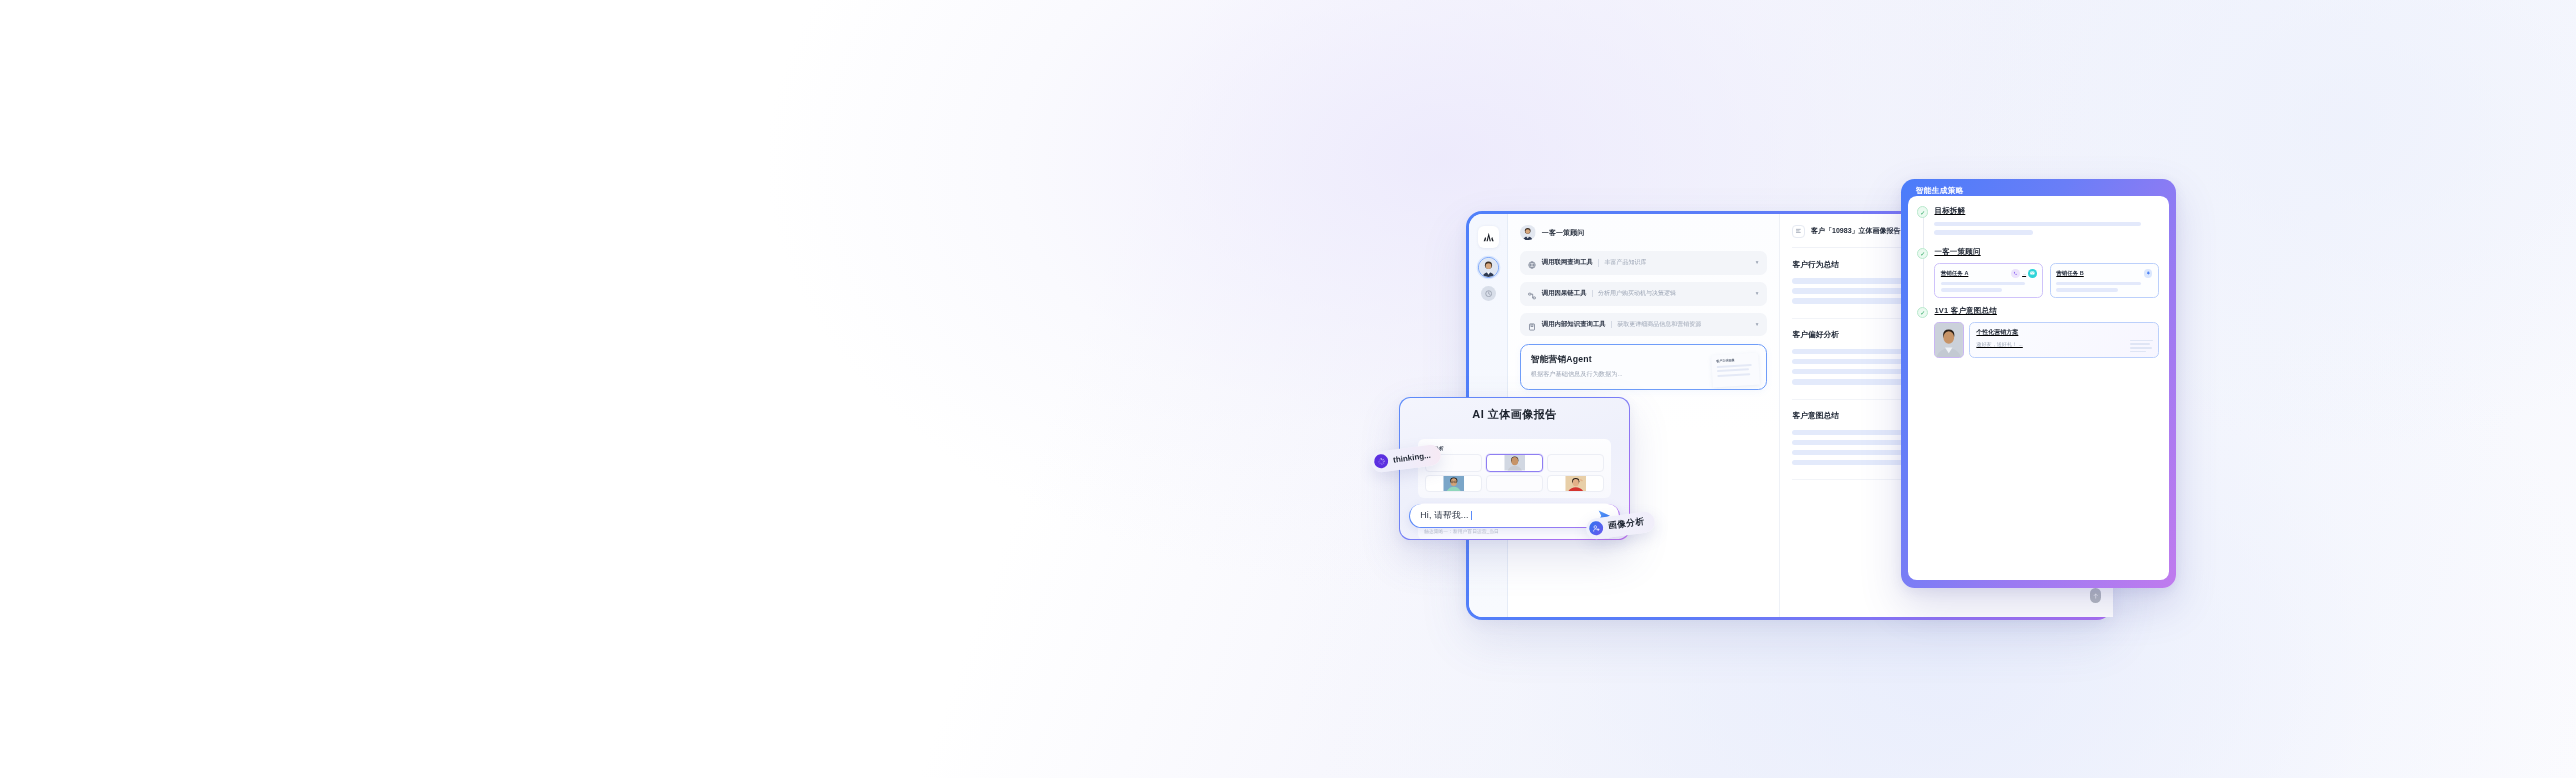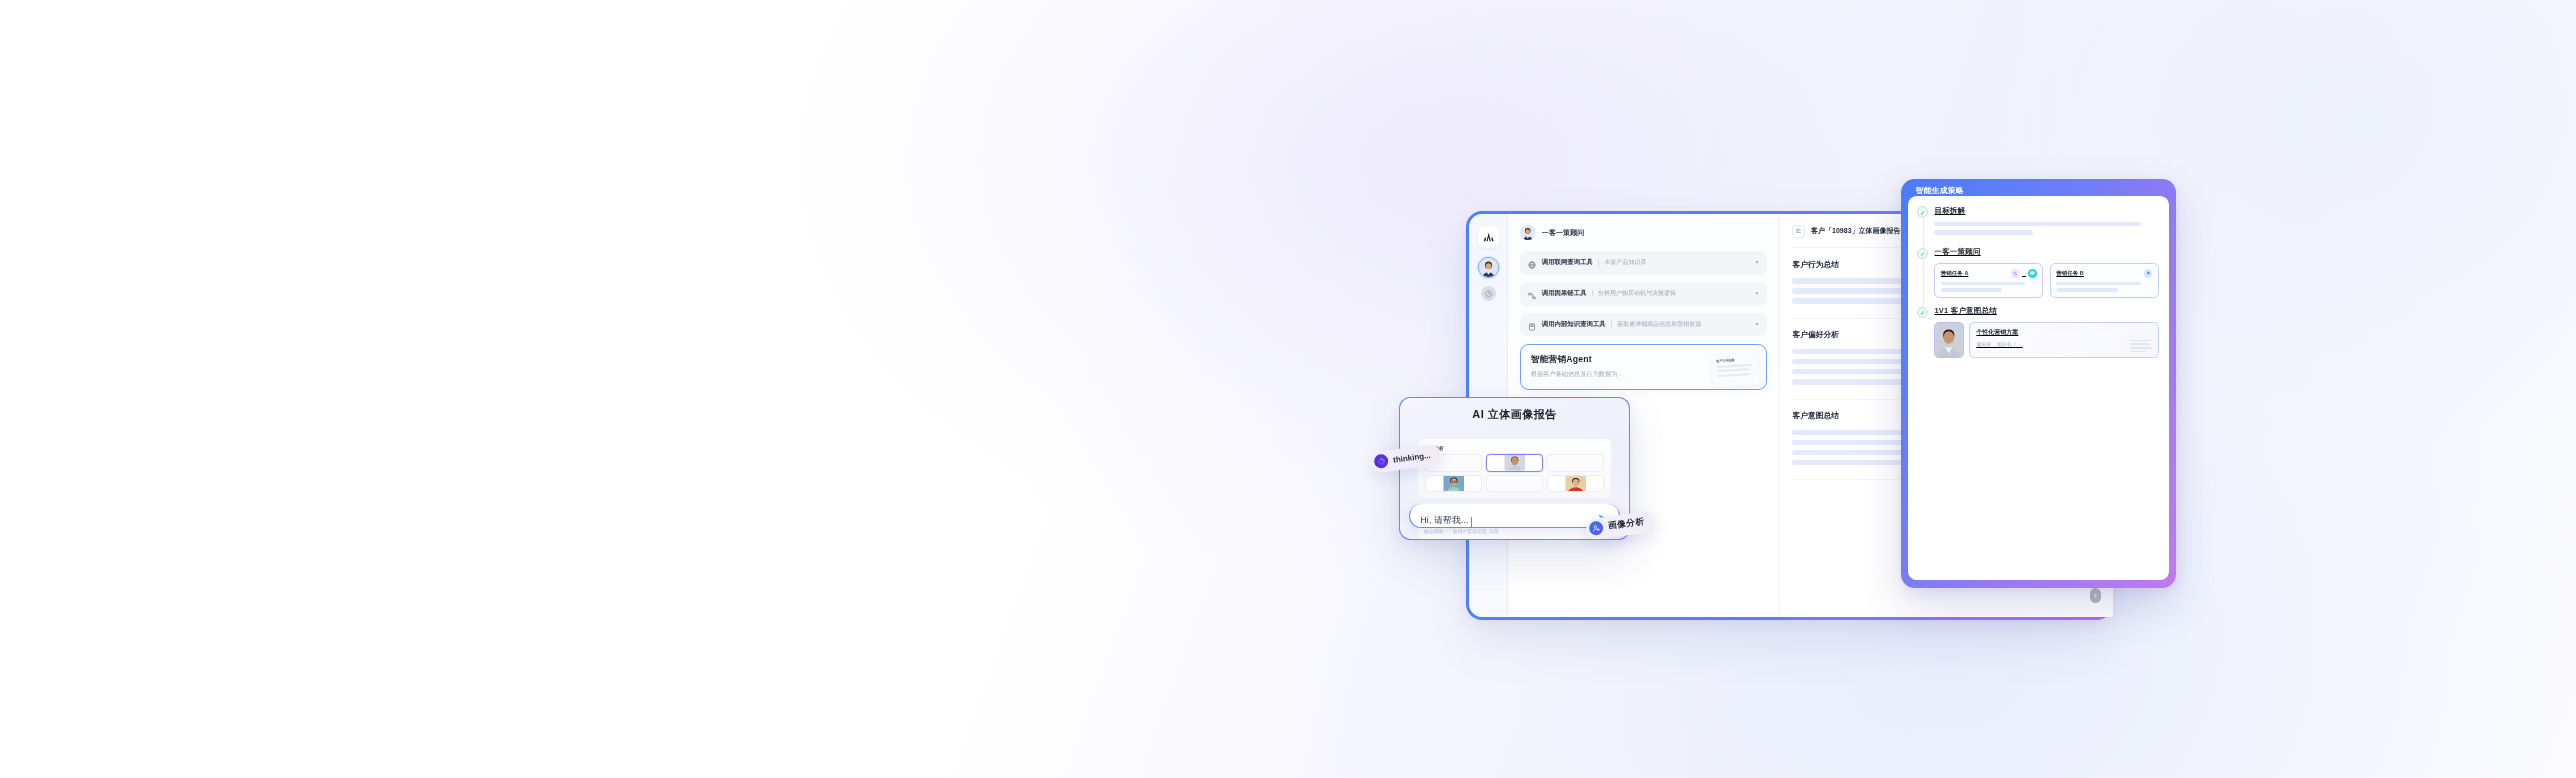--- a/index.html
+++ b/index.html
@@ -232,21 +232,21 @@
   .msg-l2 { font-size: 4.8px; color: #b6bcc8; margin-top: 2.7px; }
 
   .composer {
     position: absolute; left: 8.7px; right: 8.7px; bottom: 11.4px;
     height: 24px; border-radius: 12px; padding: 0.9px;
     background: linear-gradient(100deg, #5b8bf9 0%, #7f85f6 48%, #b06ff0 100%);
     box-shadow: 0 2.7px 9.4px rgba(100,110,200,0.14);
   }
   .composer-inner {
     width: 100%; height: 100%; border-radius: 11.4px; background: #ffffff;
-    display: flex; align-items: flex-end; padding: 0 8.7px 0 10.7px;
+    display: flex; align-items: center; padding: 0 8.7px 0 10.7px;
   }
   .composer-text { font-size: 8.7px; color: #2b3342; letter-spacing: 0.2px; }
   .caret { display: inline-block; width: 1.1px; height: 9.4px; background: #5b8bf9; margin-left: 2px; vertical-align: -1.3px; }
   .send-btn { margin-left: auto; width: 13.4px; height: 13.4px; display: flex; align-items: center; justify-content: center; }
 
   
   .pill {
     position: absolute; display: flex; align-items: center; gap: 4.7px;
     border-radius: 14.8px; padding: 3.4px 10px 3.4px 3.4px;
     box-shadow: 0 5.4px 14.8px rgba(95,100,170,0.16);

